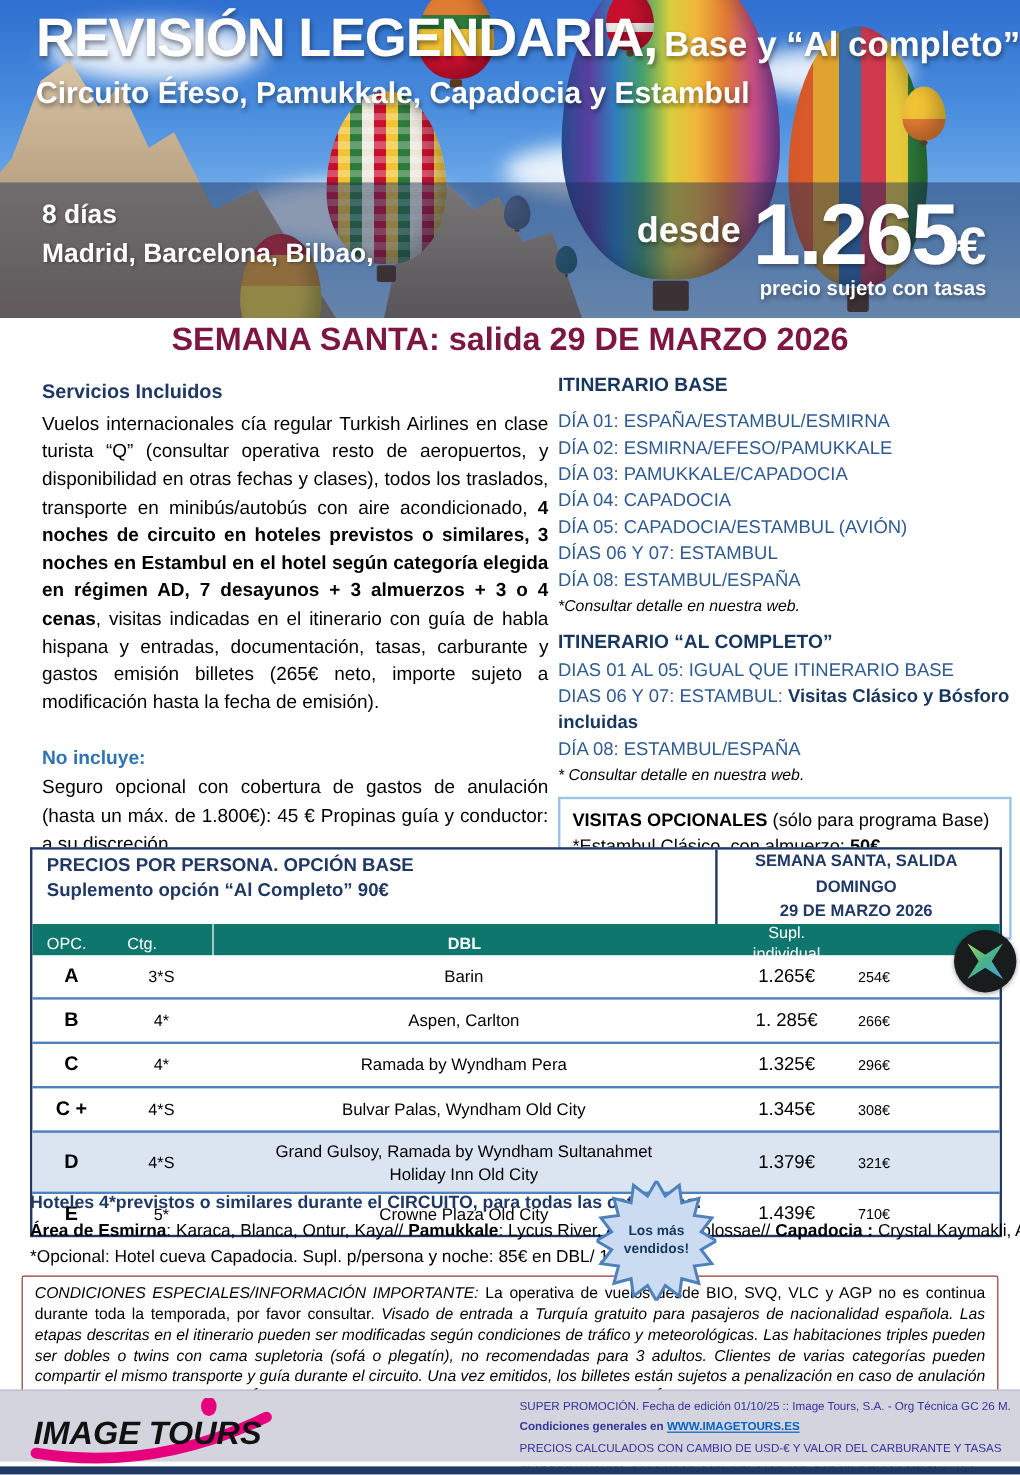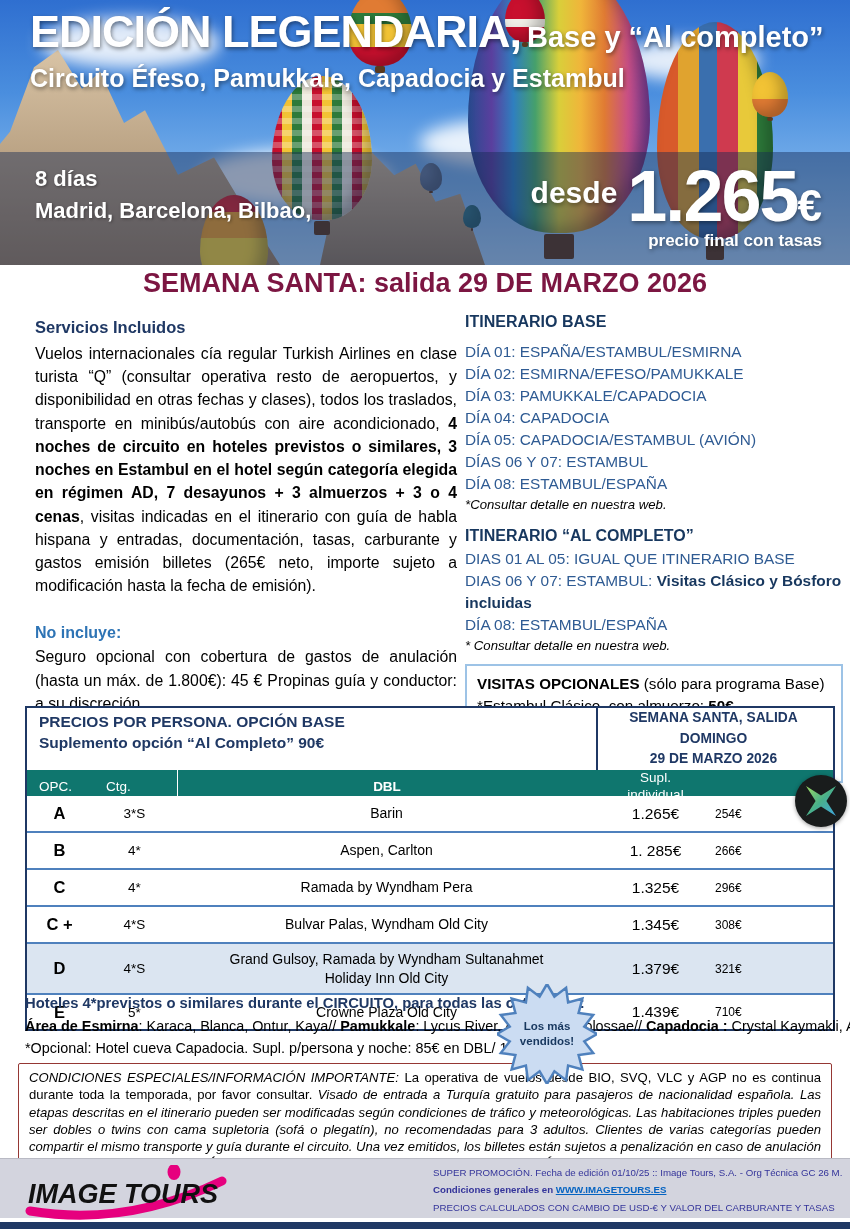--- a/index.html
+++ b/index.html
@@ -173,34 +173,34 @@
         <div class="basket"></div>
       </div>
     <div class="balloon b-teal" style="left:463px;top:205px;width:18px;height:27px;">
         <div class="env"></div>
         <div class="basket"></div>
       </div>
 
     <div class="hero-band"></div>
 
     <div class="hero-title">
-      <span class="main">EDICIÓN LEGENDARIA,</span><span class="suffix">Base y “Al completo”</span>
+      <span class="main">REVISIÓN LEGENDARIA,</span><span class="suffix">Base y “Al completo”</span>
     </div>
     <div class="hero-sub">Circuito Éfeso, Pamukkale, Capadocia y Estambul</div>
 
     <div class="hero-left">
       <div>8 días</div>
       <div>Madrid, Barcelona, Bilbao,</div>
     </div>
 
     <div class="price-wrap">
       <div class="price-line">
         <span class="price-prefix">desde</span><span class="price-number">1.265</span><span class="price-euro">€</span>
       </div>
-      <div class="price-note">precio final con tasas</div>
+      <div class="price-note">precio sujeto con tasas</div>
     </div>
   </div>
 
   <div class="banner">SEMANA SANTA: salida 29 DE MARZO 2026</div>
 
   <div class="col-left">
     <div class="sec-heading">Servicios Incluidos</div>
     <div class="body-par">
       <span>Vuelos internacionales cía regular Turkish Airlines en  clase turista “Q” (consultar operativa resto de aeropuertos, y disponibilidad en otras fechas y clases), todos los traslados, transporte en minibús/autobús con aire acondicionado, </span><b>4 noches de circuito en hoteles previstos o similares, 3 noches en Estambul en el hotel según categoría elegida en régimen AD, 7 desayunos + 3 almuerzos + 3 o 4 cenas</b><span>, visitas indicadas en el itinerario con guía de habla hispana y entradas, documentación, tasas, carburante y gastos emisión billetes (265€ neto, importe sujeto a modificación hasta la fecha de emisión).</span>
     </div>

